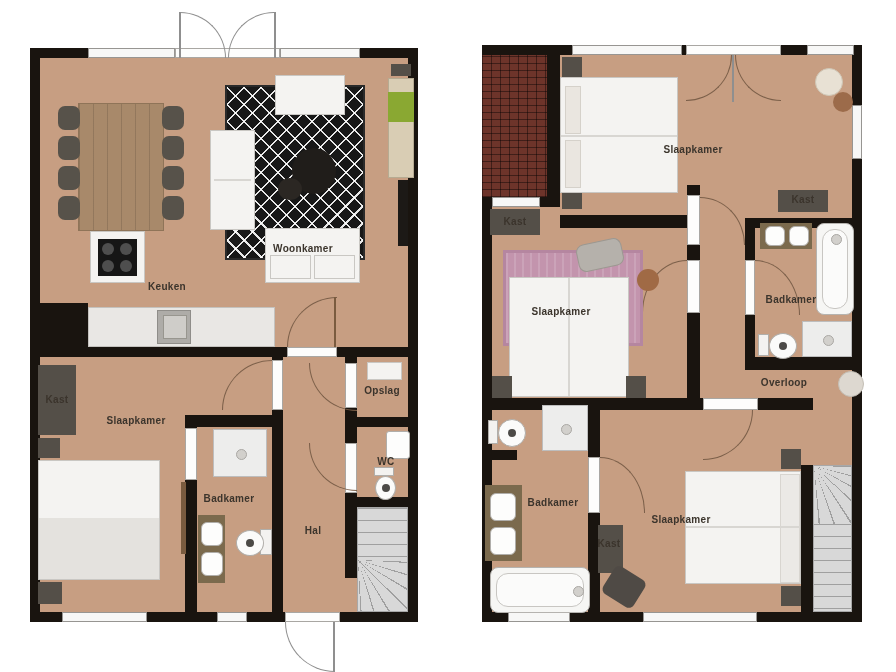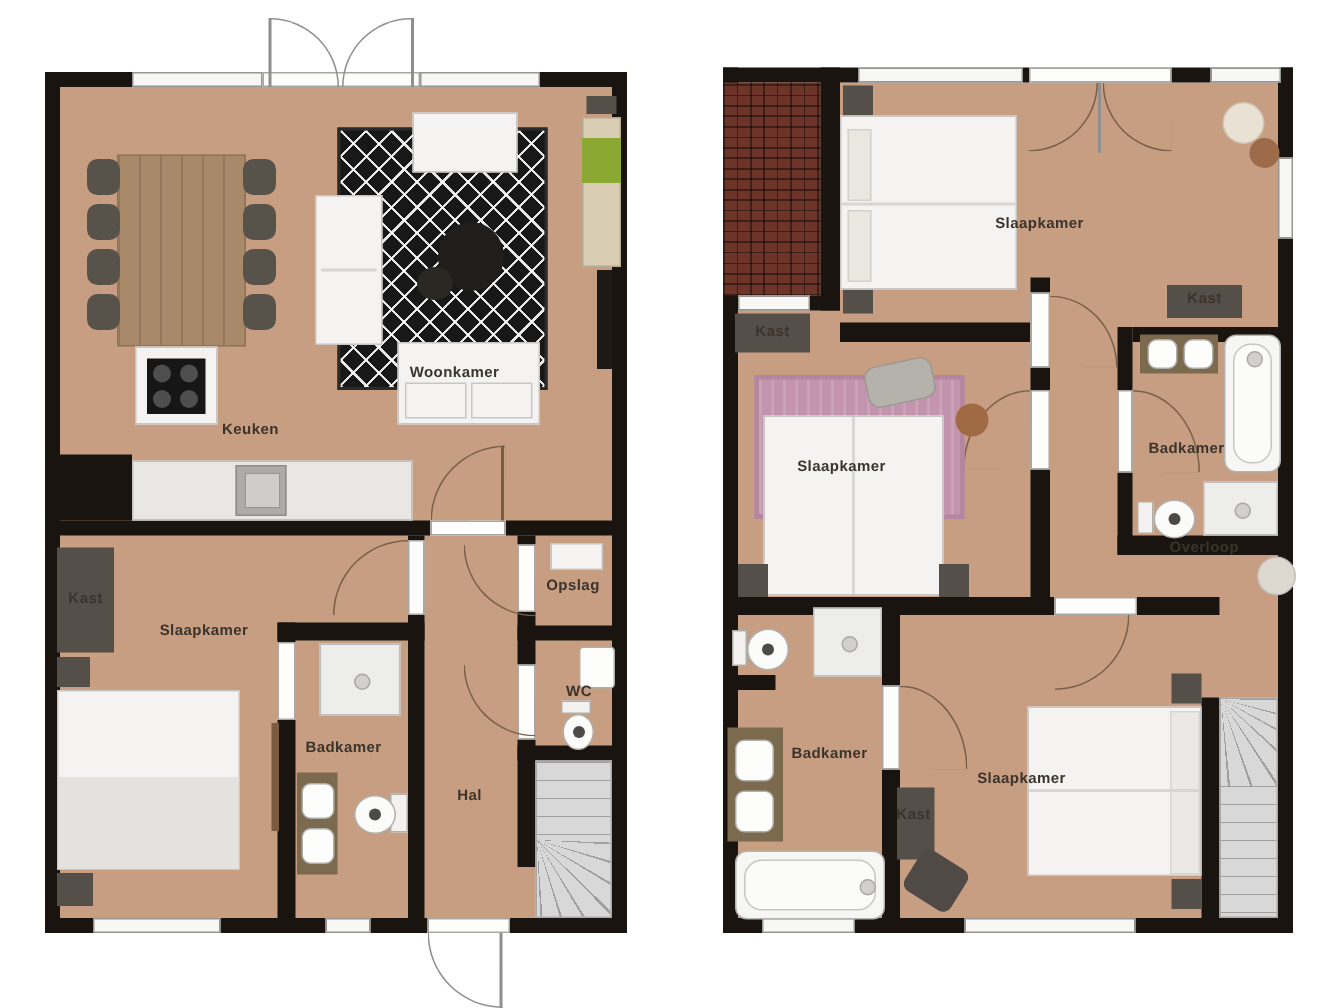--- a/index.html
+++ b/index.html
@@ -279,20 +279,20 @@
 
     <div class="stairs" style="left:331px;top:420px;width:39px;height:147px;">
       <div class="winder-tl" style="left:0;top:0;width:39px;height:58px;"></div>
       <div class="treads-h" style="left:0;top:58px;width:39px;height:89px;"></div>
     </div>
 
     <div class="label" style="left:161px;top:98px;width:100px;">Slaapkamer</div>
     <div class="label" style="left:8px;top:170px;width:50px;">Kast</div>
     <div class="label" style="left:296px;top:148px;width:50px;">Kast</div>
     <div class="label" style="left:267px;top:248px;width:84px;">Badkamer</div>
-    <div class="label" style="left:260px;top:314px;width:84px;text-align:right;">Overloop</div>
+    <div class="label" style="left:260px;top:331px;width:84px;">Overloop</div>
     <div class="label" style="left:29px;top:260px;width:100px;">Slaapkamer</div>
     <div class="label" style="left:29px;top:451px;width:84px;">Badkamer</div>
     <div class="label" style="left:102px;top:492px;width:50px;">Kast</div>
     <div class="label" style="left:149px;top:468px;width:100px;">Slaapkamer</div>
   </div>
 
 </div>
 
 </body></html>

